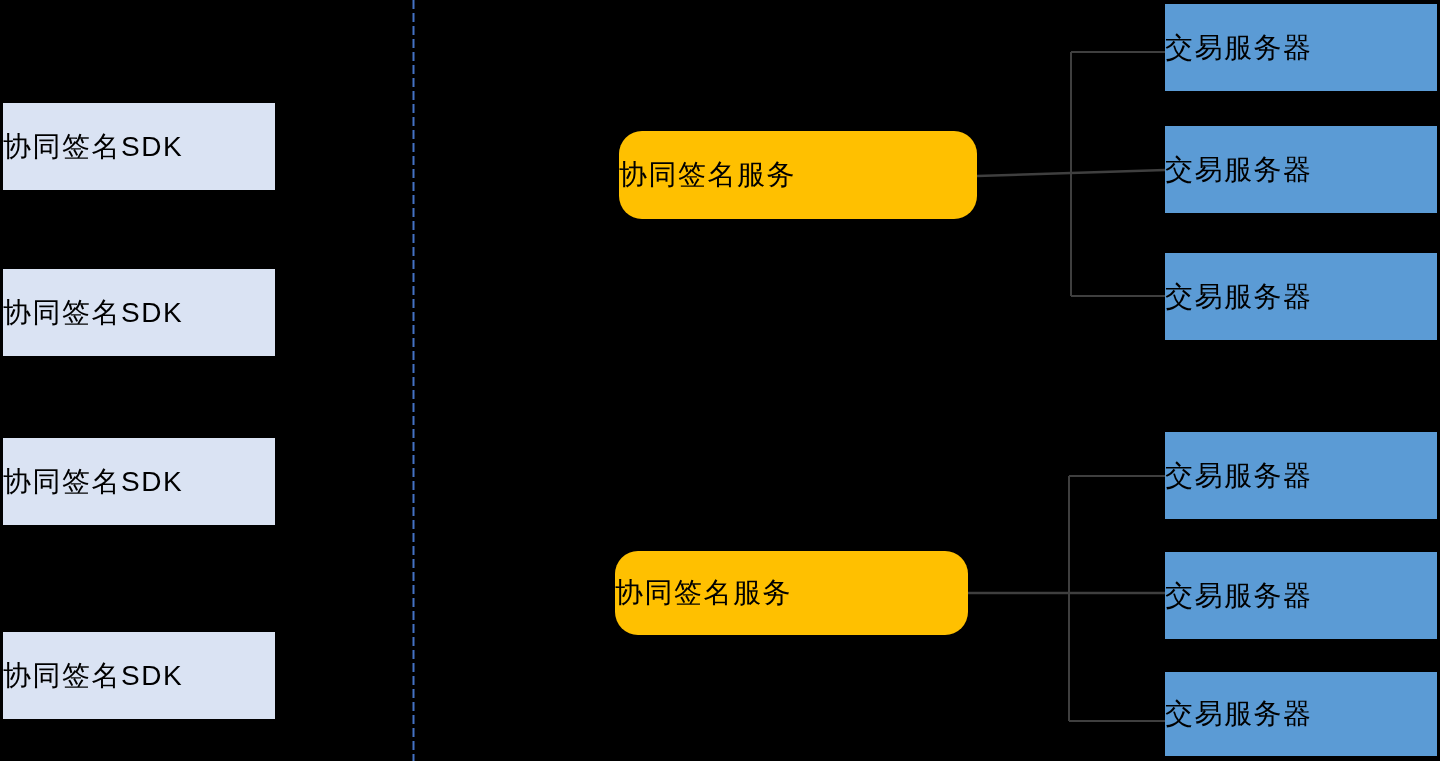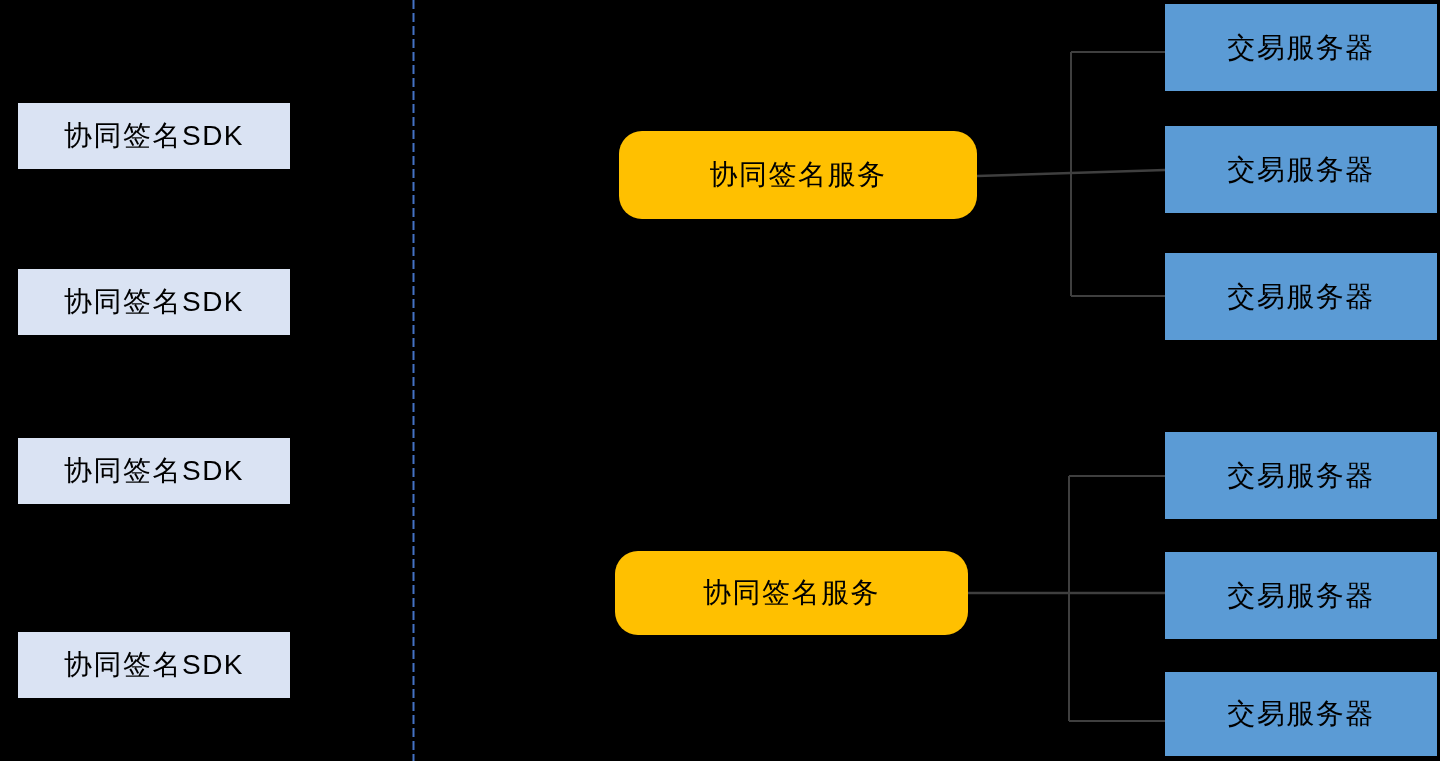--- a/index.html
+++ b/index.html
@@ -20,30 +20,30 @@
     position: relative;
     width: 1440px;
     height: 761px;
     background: var(--bg);
     overflow: hidden;
   }
   .box {
     position: absolute;
     display: flex;
     align-items: center;
-    justify-content: center;
+    justify-content: flex-start;
     color: var(--label-text);
     font-size: 28px;
     letter-spacing: 1.5px;
     white-space: nowrap;
   }
   .sdk-box {
-    left: 18px;
+    left: 3px;
     width: 272px;
-    height: 66px;
+    height: 87px;
     background: var(--sdk-fill);
   }
   .service-box {
     background: var(--service-fill);
     border-radius: 23px;
   }
   .server-box {
     left: 1165px;
     width: 272px;
     height: 87px;

